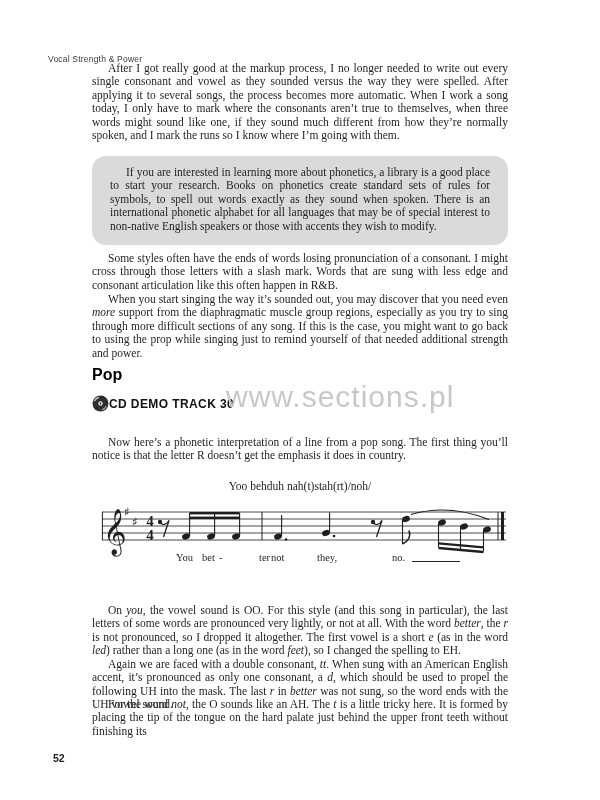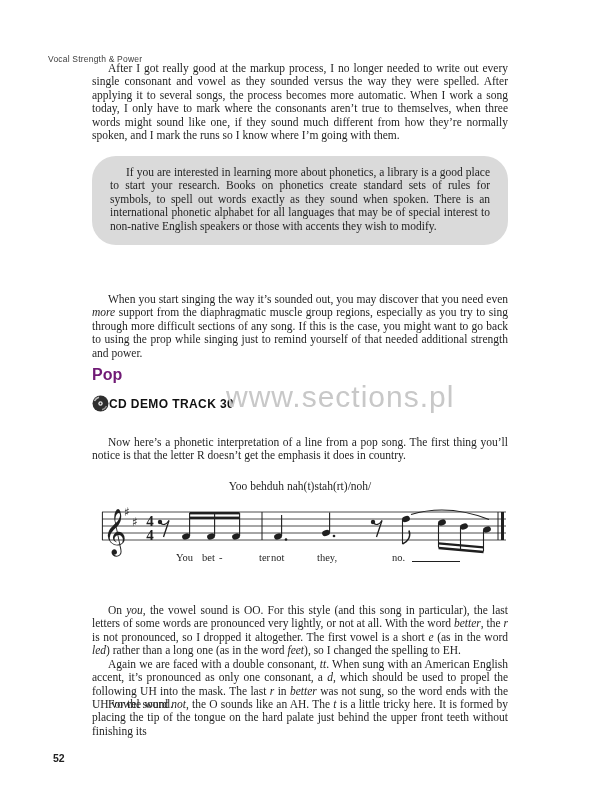--- a/index.html
+++ b/index.html
@@ -14,27 +14,27 @@
     letter-spacing:.2px;
     margin-top:28px;
   }
   .col { position:absolute; left:92px; width:416px; }
   .body-p {
     font-size:11.5px; line-height:13.4px; text-align:justify;
     text-indent:16px; color:#1f1f1f;
   }
   .note-box {
     position:absolute; left:92px; top:156px; width:416px;
-    background:#dadada; border-radius:24px; padding:10px 18px 12px 18px;
+    background:#dadada; border-radius:14px; padding:10px 18px 12px 18px;
   }
   .note-box .body-p { width:auto; }
   .section-heading {
     position:absolute; left:92px; top:366px;
     font-family:"Liberation Sans", sans-serif; font-weight:bold; font-size:16px;
-    color:#701a75;
+    color:#000000;
   }
   .cd-row {
     position:absolute; left:92px; top:395px; display:flex; align-items:center; gap:0;
   }
   .cd-label {
     font-family:"Liberation Sans", sans-serif; font-weight:bold; font-size:12px;
     letter-spacing:.4px; color:#111;
   }
   .watermark {
     position:absolute; left:226px; top:380px; width:300px;
@@ -66,20 +66,23 @@
   <div class="running-head">Vocal Strength &amp; Power</div>
 
   <div class="col" style="top:62px;">
     <p class="body-p">After I got really good at the markup process, I no longer needed to write out every single consonant and vowel as they sounded versus the way they were spelled. After applying it to several songs, the process becomes more automatic. When I work a song today, I only have to mark where the consonants aren’t true to themselves, when three words might sound like one, if they sound much different from how they’re normally spoken, and I mark the runs so I know where I’m going with them.</p>
   </div>
 
   <div class="note-box">
     <p class="body-p">If you are interested in learning more about phonetics, a library is a good place to start your research. Books on phonetics create standard sets of rules for symbols, to spell out words exactly as they sound when spoken. There is an international phonetic alphabet for all languages that may be of special interest to non-native English speakers or those with accents they wish to modify.</p>
   </div>
 
+  <div class="col" style="top:252px;">
+    <p class="body-p">Some styles often have the ends of words losing pronunciation of a consonant. I might cross through those letters with a slash mark. Words that are sung with less edge and consonant articulation like this often happen in R&amp;B.</p>
+  </div>
   <div class="col" style="top:293px;">
     <p class="body-p"><span>When you start singing the way it’s sounded out, you may discover that you need even </span><span class="it">more</span><span> support from the diaphragmatic muscle group regions, especially as you try to sing through more difficult sections of any song. If this is the case, you might want to go back to using the prop while singing just to remind yourself of that needed additional strength and power.</span></p>
   </div>
 
   <div class="section-heading">Pop</div>
 
   <div class="cd-row">
     <svg width="17" height="17" viewBox="0 0 17 17">
       <circle cx="8.5" cy="8.5" r="8" fill="#2e2e2e"></circle>
       <path d="M2.5 6 A7 7 0 0 1 7 2.2" stroke="#bdbdbd" stroke-width="1.6" fill="none"></path>

